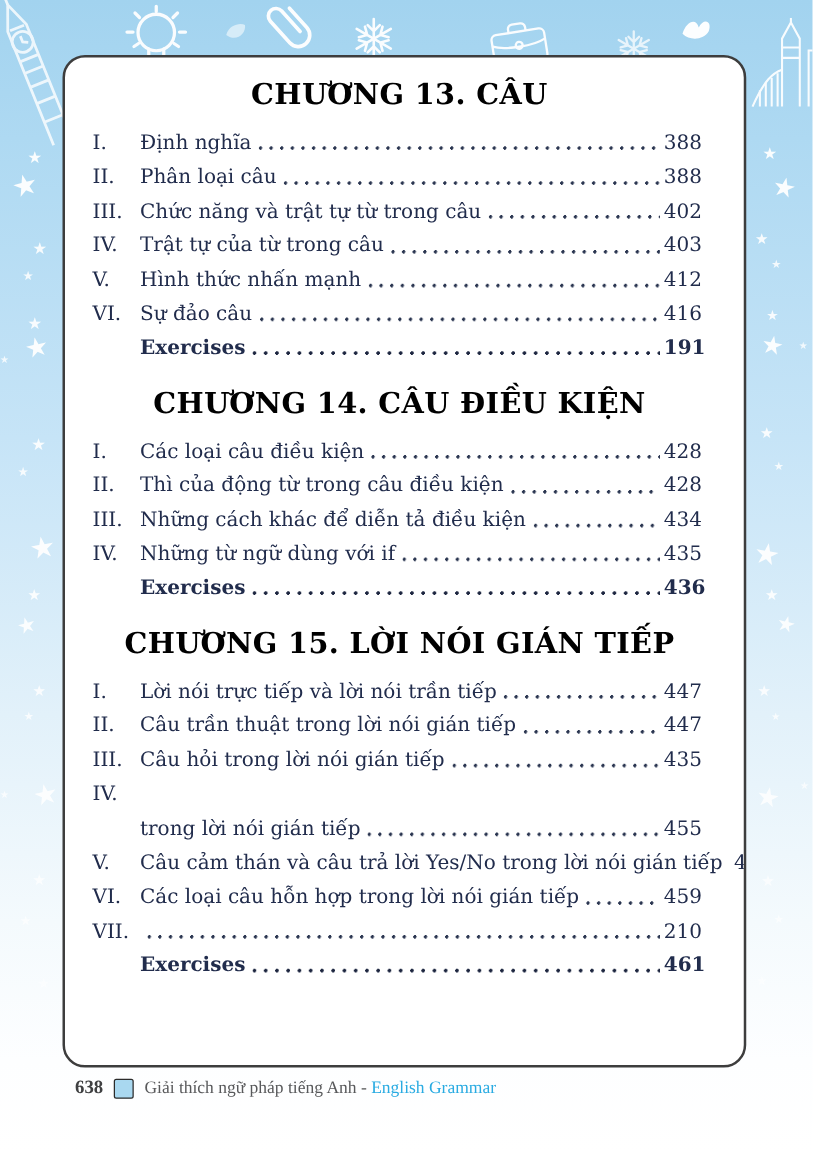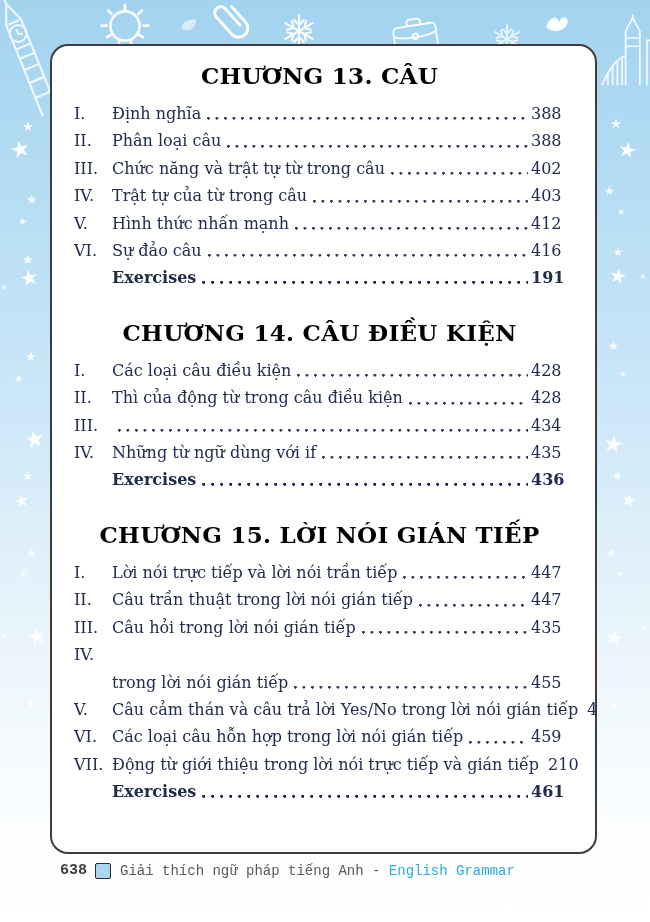--- a/index.html
+++ b/index.html
@@ -35,21 +35,21 @@
 
   .chap h2 {
     font-size: 23px;
     font-weight: 700;
     letter-spacing: 0.3px;
     color: #000000;
     text-align: center;
     margin: 0 0 11px 0;
   }
   .chap { margin-bottom: 0; }
-  .chap + .chap h2 { margin-top: 27px; }
+  .chap + .chap h2 { margin-top: 17px; }
 
   .row {
     display: flex;
     align-items: baseline;
     font-size: 16px;
     line-height: 27.4px;
     color: #212c4c;
   }
   .num  { flex: none; width: 38px; }
   .ttl  { flex: none; white-space: nowrap; }
@@ -68,21 +68,21 @@
   .row.ex .dots {
     background-image: radial-gradient(circle at 1.6px 1.6px, #1d2640 1.45px, transparent 1.65px);
     background-size: 9px 3.4px;
   }
 
   
   .footer {
     position: absolute;
     left: 60px; top: 862px;
     display: flex; align-items: center;
-    font-family: Liberation Mono, monospace;
+    font-family: Liberation Serif, serif;
     font-size: 14px;
   }
   .footer .pageno { font-weight: 700; font-size: 15px; color: #3f4042; }
   .footer .sq {
     width: 16px; height: 16px;
     margin: 0 9px 0 8px;
     background: #a9d8f0;
     border: 1.6px solid #2b2b2b;
     border-radius: 2px;
   }
@@ -251,20 +251,21 @@
     <span class="pg">428</span>
   </div>
         <div class="row">
     <span class="num">II.</span>
     <span class="ttl">Thì của động từ trong câu điều kiện</span>
     <span class="dots"></span>
     <span class="pg">428</span>
   </div>
         <div class="row">
     <span class="num">III.</span>
+    <span class="ttl">Những cách khác để diễn tả điều kiện</span>
     <span class="dots"></span>
     <span class="pg">434</span>
   </div>
         <div class="row">
     <span class="num">IV.</span>
     <span class="ttl">Những từ ngữ dùng với if</span>
     <span class="dots"></span>
     <span class="pg">435</span>
   </div>
         <div class="row ex">
@@ -311,21 +312,20 @@
     <span class="pg">458</span>
   </div>
         <div class="row">
     <span class="num">VI.</span>
     <span class="ttl">Các loại câu hỗn hợp trong lời nói gián tiếp</span>
     <span class="dots"></span>
     <span class="pg">459</span>
   </div>
         <div class="row">
     <span class="num">VII.</span>
-    <span class="ttl">Động từ giới thiệu trong lời nói trực tiếp và gián tiếp</span>
     <span class="dots"></span>
     <span class="pg">210</span>
   </div>
         <div class="row ex">
     <span class="num"></span>
     <span class="ttl">Exercises</span>
     <span class="dots"></span>
     <span class="pg">461</span>
   </div>
       </section>

